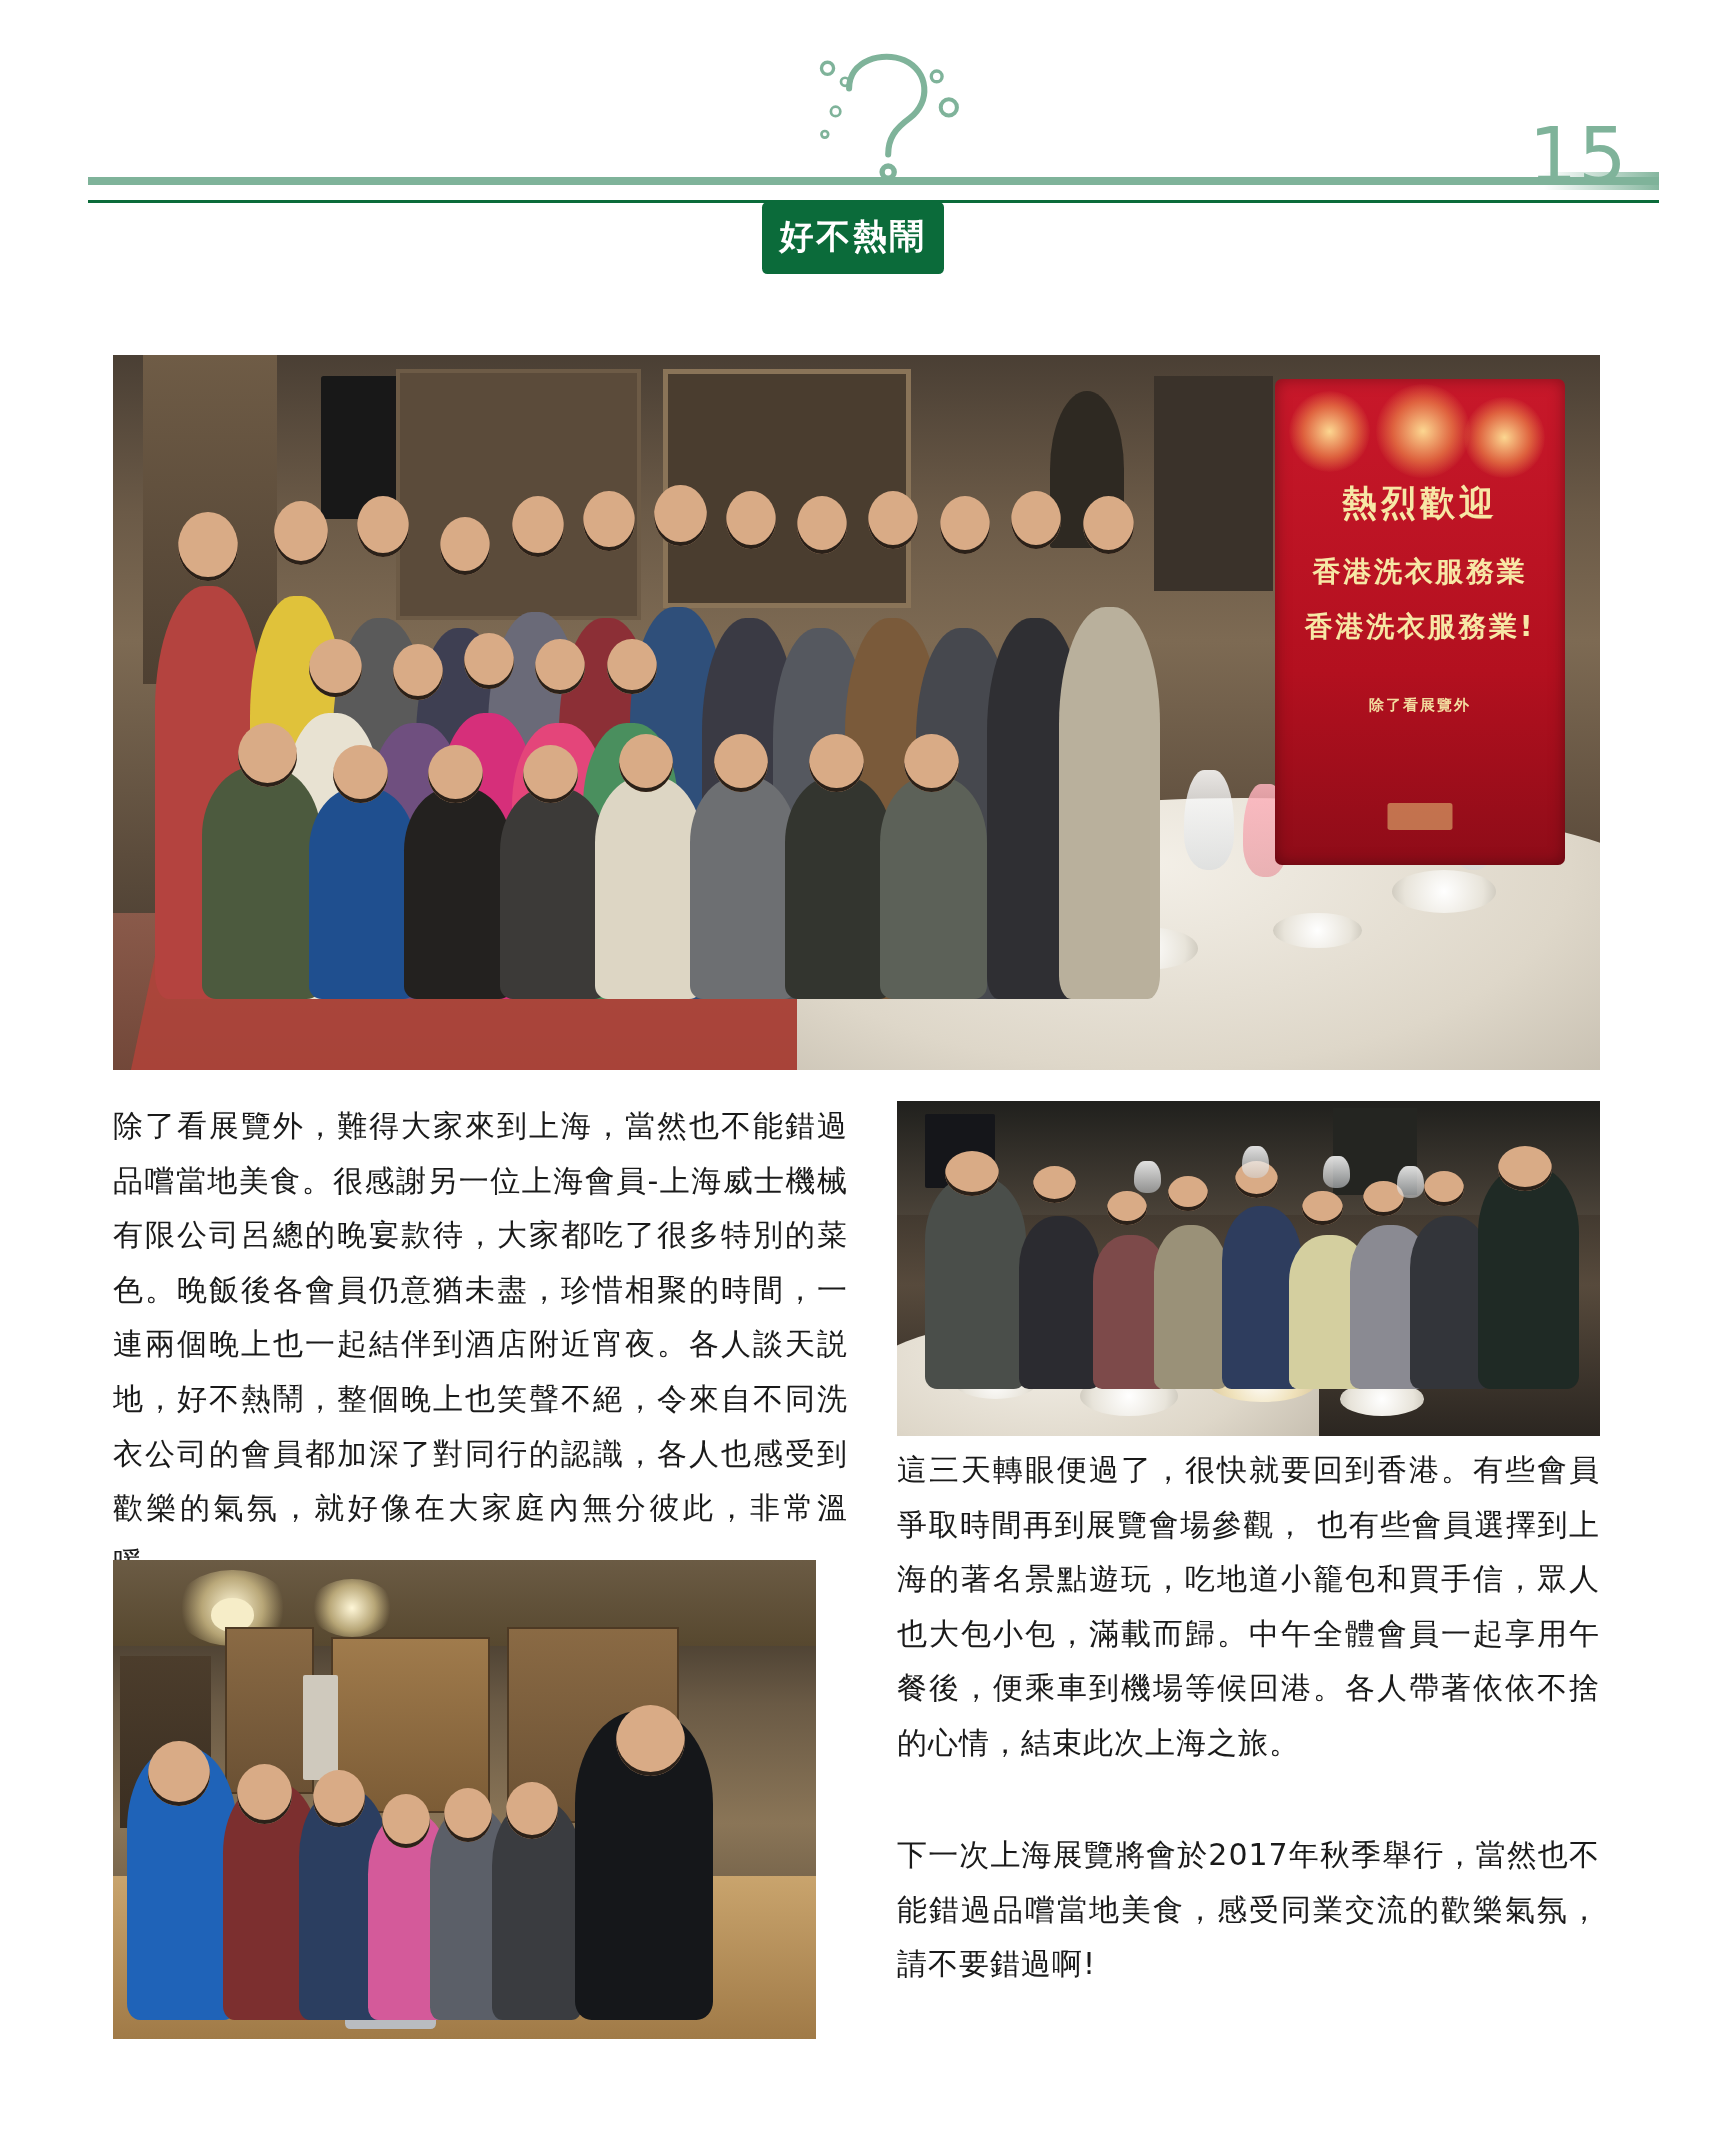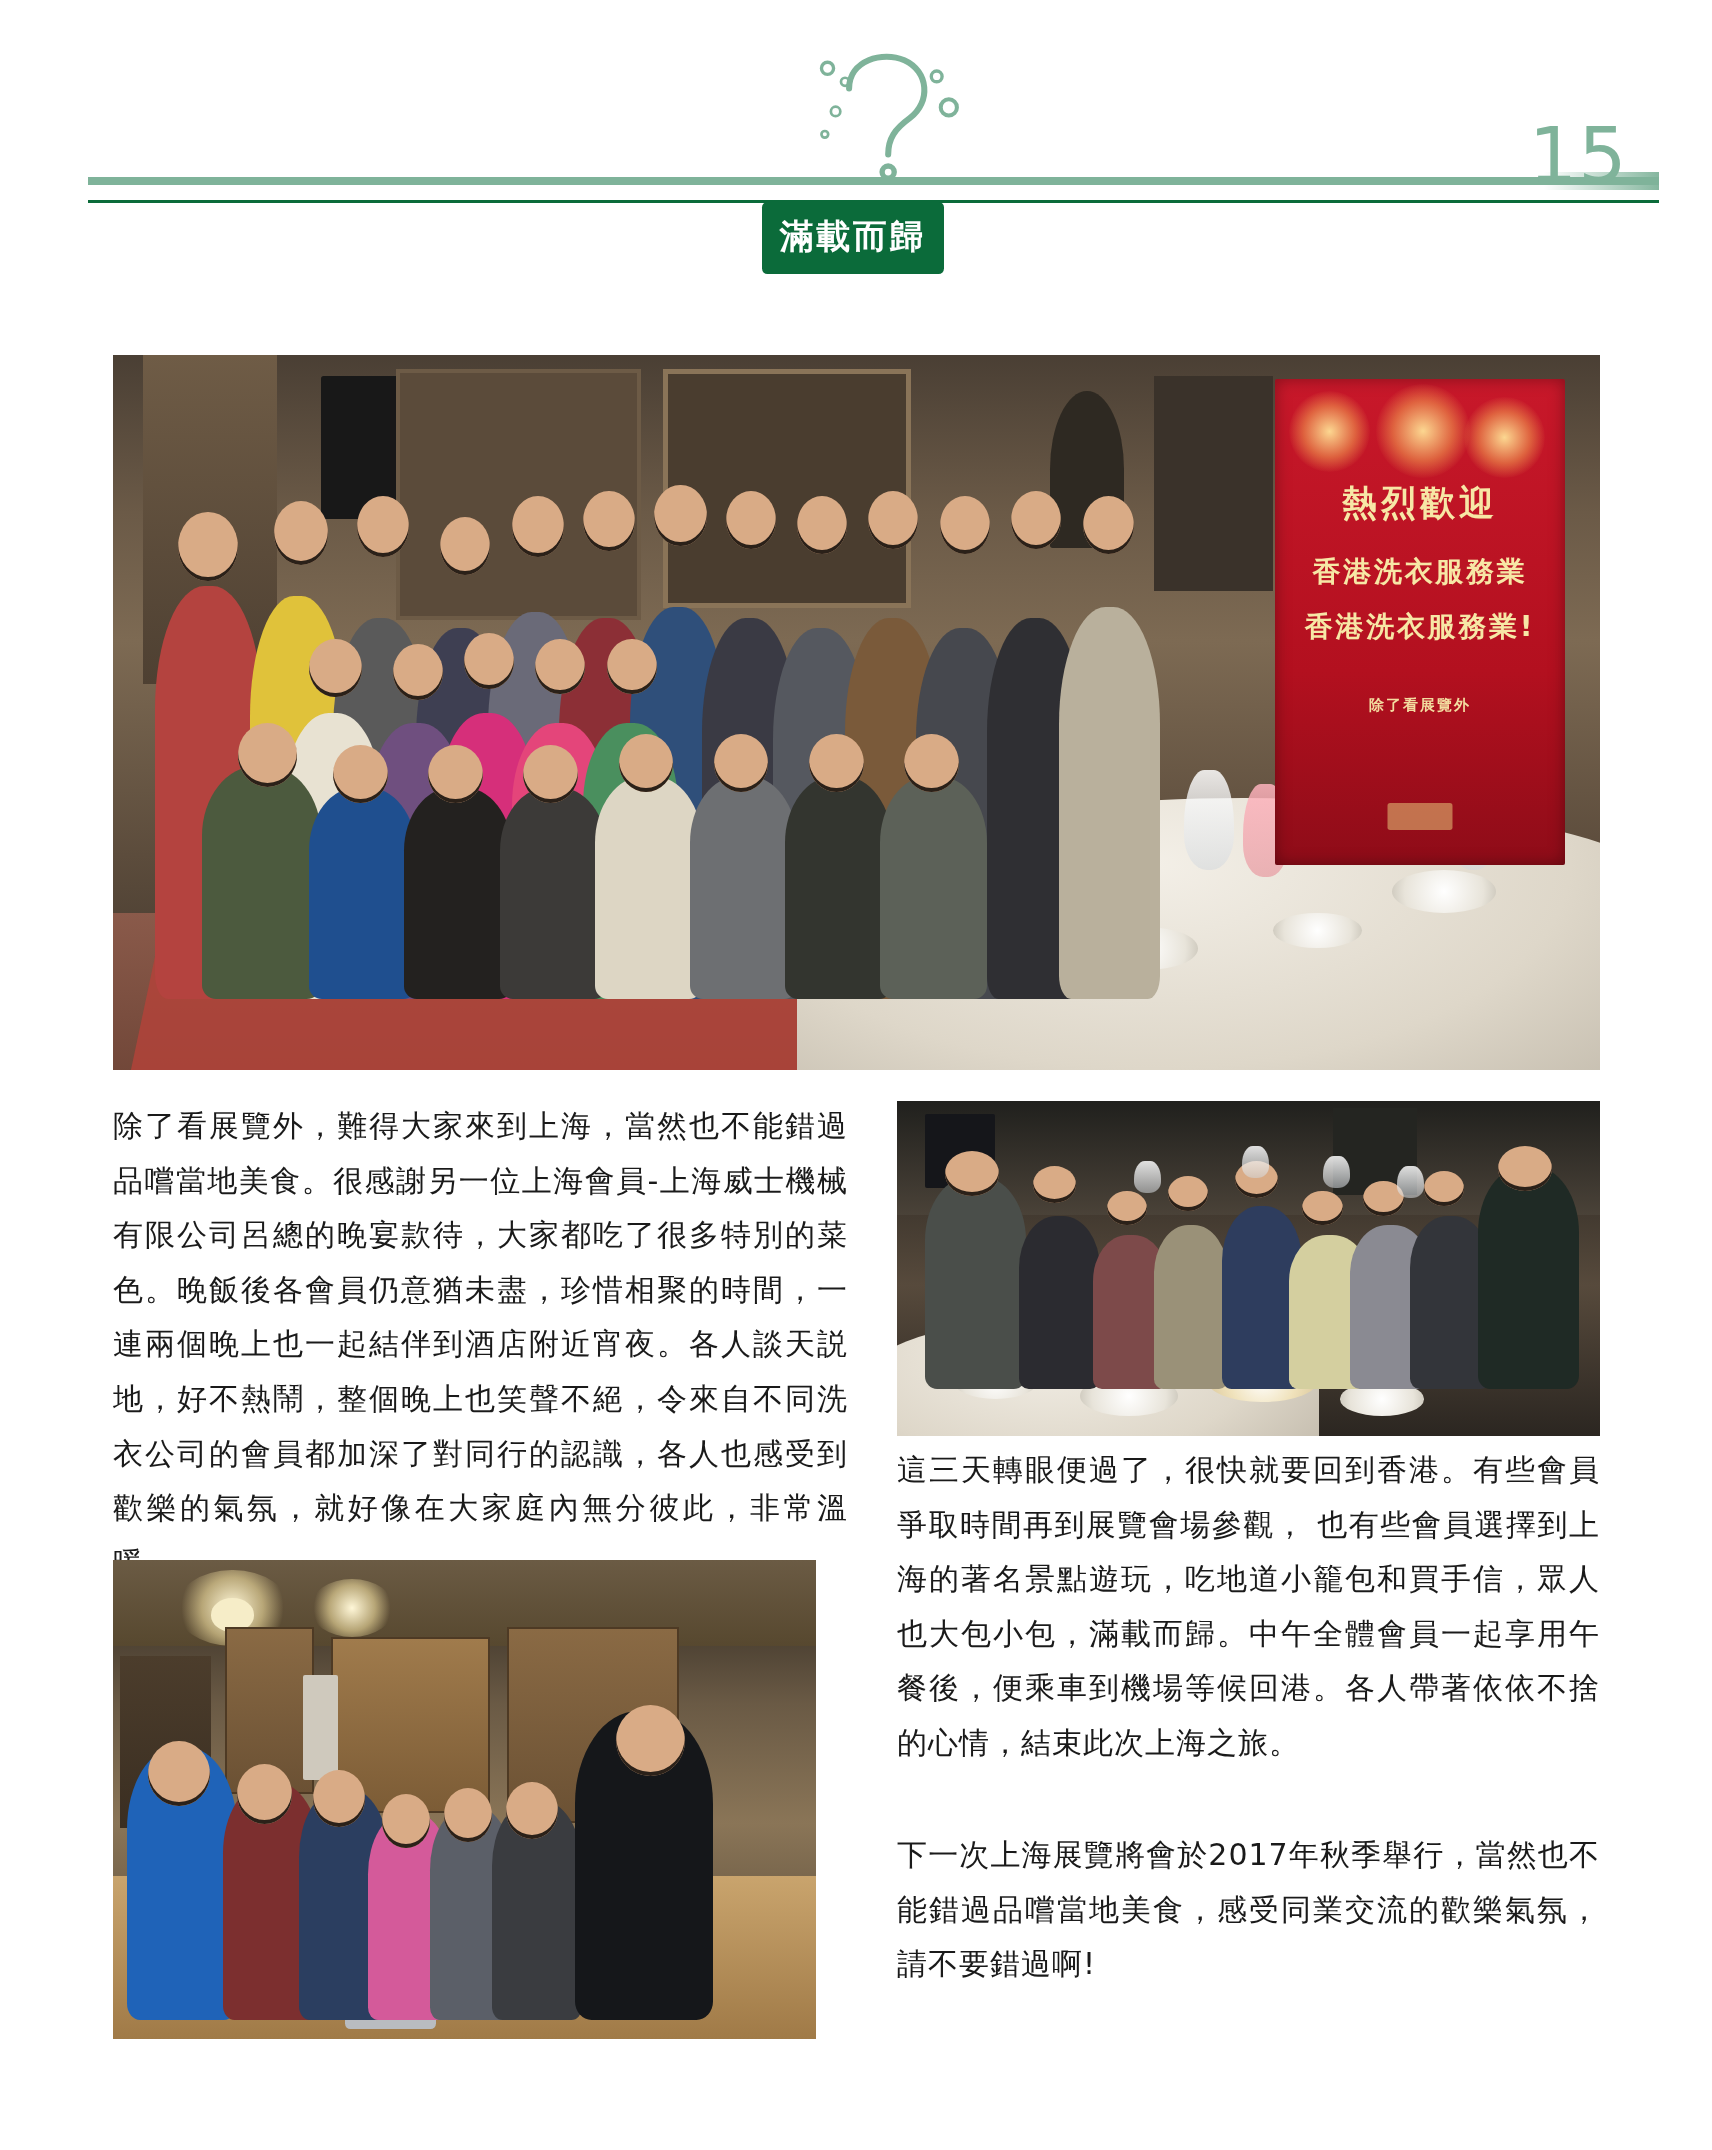--- a/index.html
+++ b/index.html
@@ -110,21 +110,21 @@
   }
 
   
   .banner {
     position: absolute;
     right: 35px;
     top: 24px;
     width: 290px;
     height: 486px;
     background: linear-gradient(180deg, #c8182a 0%, #b3101f 60%, #8e0c18 100%);
-    border-radius: 2px;
+    border-radius: 7px;
     box-shadow: 0 0 16px rgba(0,0,0,0.35) inset;
   }
   .banner .bl {
     position: absolute;
     left: 0;
     right: 0;
     text-align: center;
     color: #f7e7a6;
     font-weight: 700;
     white-space: nowrap;
@@ -267,21 +267,21 @@
     <circle cx="216" cy="100" r="12" fill="none" stroke="#7fb39a" stroke-width="6"></circle>
     <circle cx="32" cy="140" r="5" fill="none" stroke="#7fb39a" stroke-width="4"></circle>
   </svg>
 
   <div class="rule-thick"></div>
   <div class="rule-fade"></div>
   <div class="rule-thin"></div>
 
   <div class="page-number">15</div>
 
-  <div class="section-tag">滿載而歸</div>
+  <div class="section-tag">好不熱鬧</div>
 </div>
 
 <div class="photo" id="photo-group">
   <div class="ph-inner">
     <div class="room-bg"></div>
 
     <div style="position:absolute;left:2%;top:0;width:9%;height:46%;background:linear-gradient(180deg,#6f5c46,#4e4032);"></div>
     <div style="position:absolute;left:14%;top:3%;width:6%;height:20%;background:#181818;border-radius:2.7px;"></div>
     <div style="position:absolute;left:19%;top:2%;width:16%;height:34%;background:#5b4b3a;border:4px solid #6d5b46;"></div>
     <div style="position:absolute;left:37%;top:2%;width:16%;height:32%;background:#4a3d2f;border:5.4px solid #8a7458;"></div>

